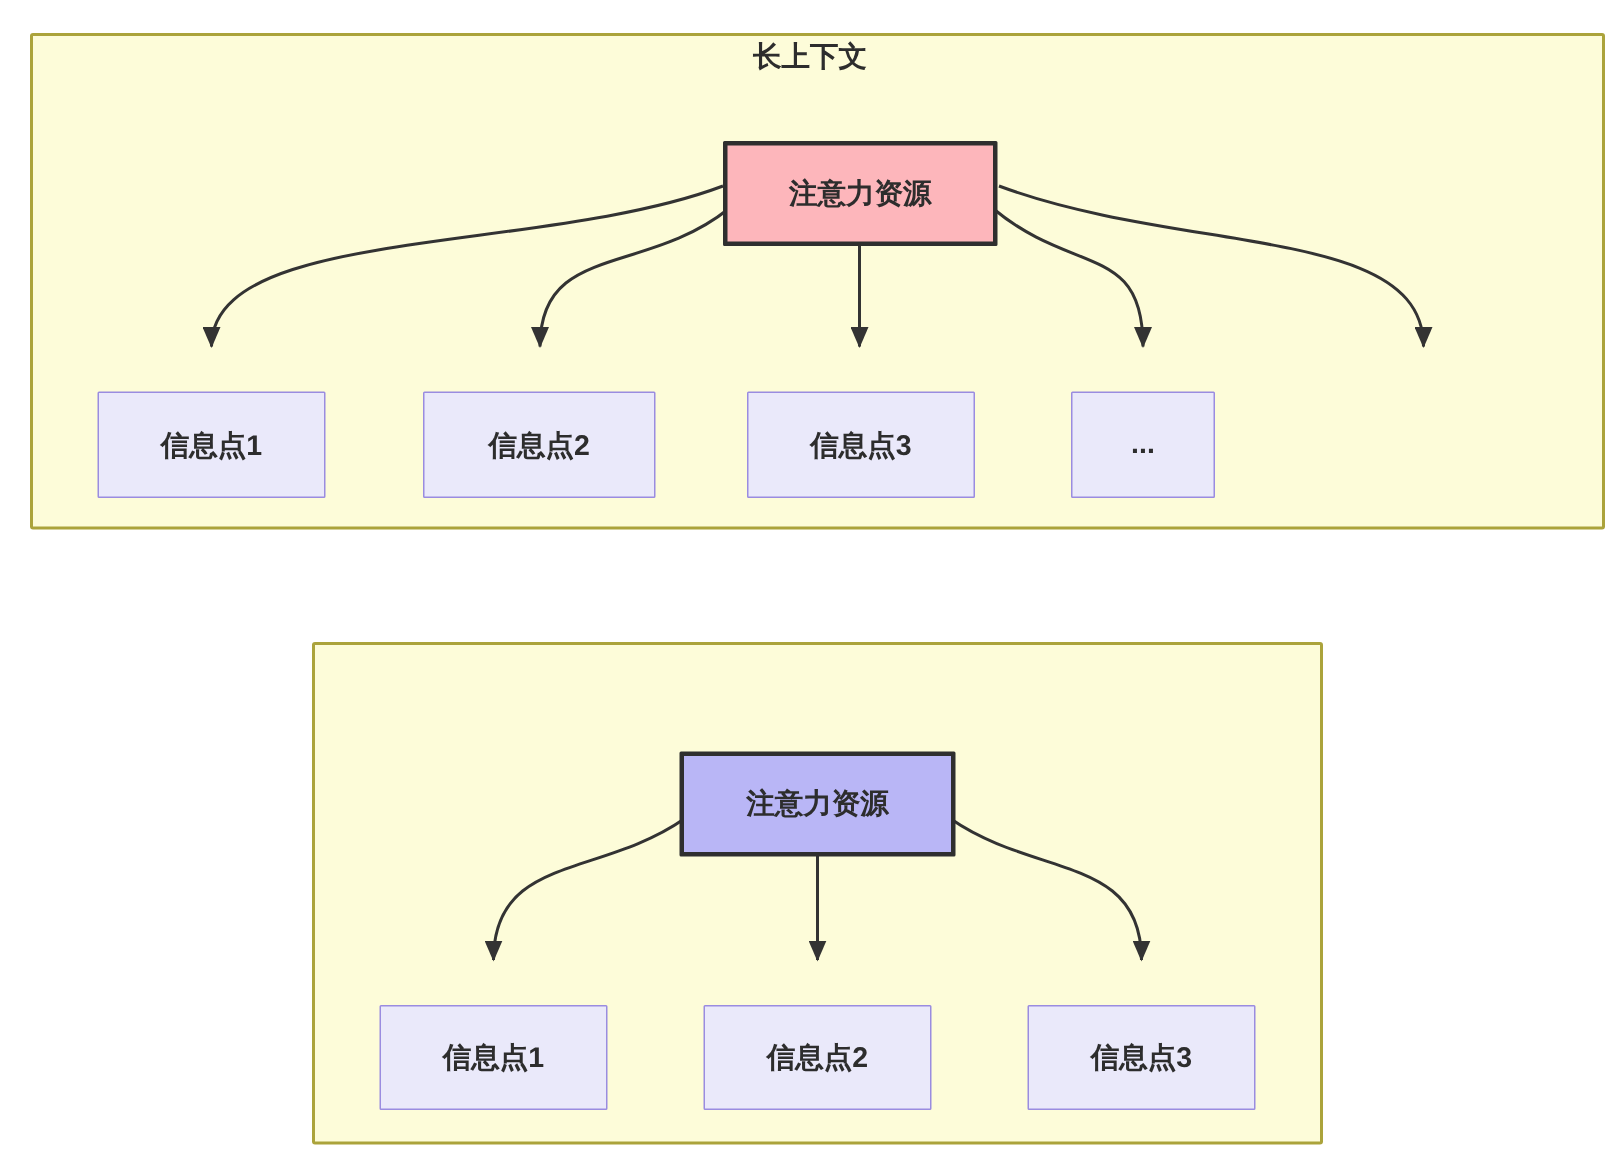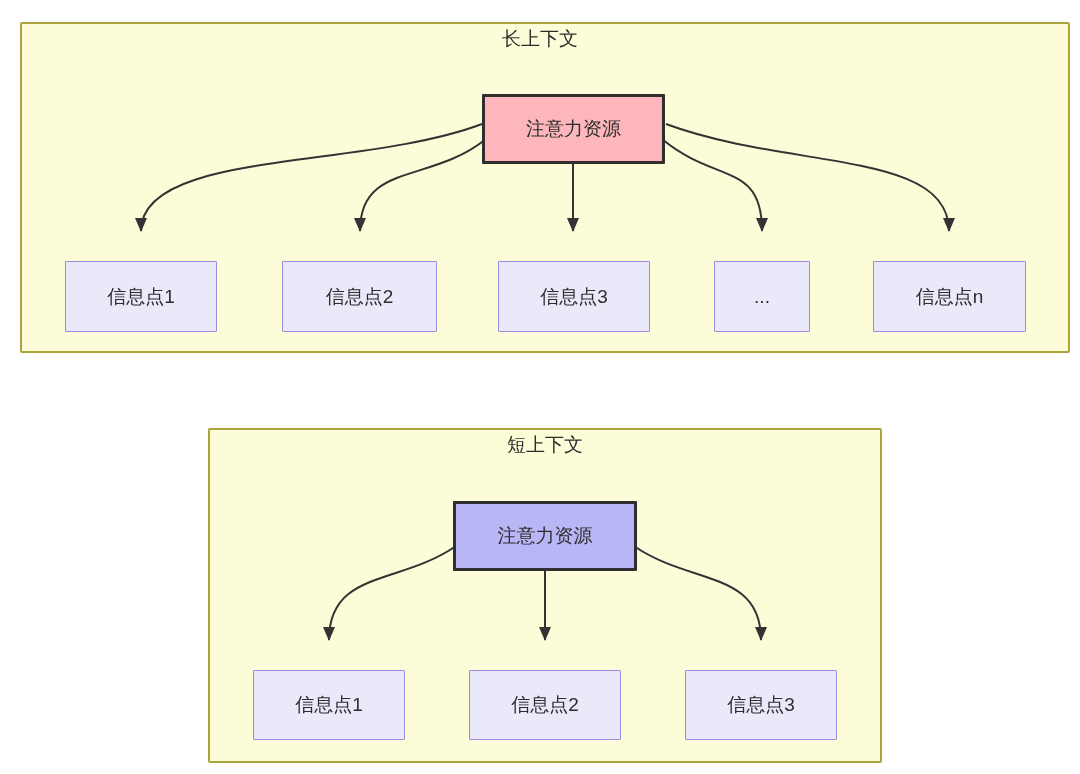--- a/index.html
+++ b/index.html
@@ -1,18 +1,18 @@
 <!DOCTYPE html>
 <html style="--container-fill: #fdfcd9; --container-border: #aba33b; --attention-long-fill: #fdb6bb; --attention-short-fill: #b9b6f6; --attention-border: #2f2f2f; --info-fill: #eae9fa; --info-border: #9a8ce0; --arrow: #333333; --text: #2d2d2d;"><head>
 <meta charset="utf-8">
 <style>
   html,body{margin:0;padding:0;background:#ffffff;}
   .page{
     position:relative;width:1080px;height:774px;background:#ffffff;overflow:hidden;
-    font-family:"Liberation Sans","DejaVu Sans",sans-serif;color:var(--text,#2d2d2d);
+    font-family:"Liberation Sans","DejaVu Sans",sans-serif;color:var(--text,#2d2d2d);font-weight:bold;
   }
   .group{
     position:absolute;box-sizing:border-box;
     background:var(--container-fill,#fdfcd9);
     border:2px solid var(--container-border,#aba33b);
     border-radius:2px;
   }
   .group-long{left:20px;top:22px;width:1050px;height:331px;}
   .group-short{left:208px;top:428px;width:674px;height:335px;}
   .title{
@@ -66,21 +66,19 @@
     <path class="edge" d="M545,546 L545,640" marker-end="url(#ah)"></path>
     <path class="edge" d="M634,546 C690,585 761,570 761,640" marker-end="url(#ah)"></path>
   </svg>
 
   <div class="title title-long">长上下文</div>
   <div class="node root root-long">注意力资源</div>
   <div class="node info" style="left:65px;top:235px;width:152px;height:71px;">信息点1</div>
   <div class="node info" style="left:282px;top:235px;width:155px;height:71px;">信息点2</div>
   <div class="node info" style="left:498px;top:235px;width:152px;height:71px;">信息点3</div>
   <div class="node info" style="left:714px;top:235px;width:96px;height:71px;">...</div>
-  <div class="node info" style="left:873px;top:235px;width:153px;height:71px;">信息点n</div>
 
-  <div class="title title-short">短上下文</div>
   <div class="node root root-short">注意力资源</div>
   <div class="node info" style="left:253px;top:644px;width:152px;height:70px;">信息点1</div>
   <div class="node info" style="left:469px;top:644px;width:152px;height:70px;">信息点2</div>
   <div class="node info" style="left:685px;top:644px;width:152px;height:70px;">信息点3</div>
 
 </div>
 
 </body></html>

